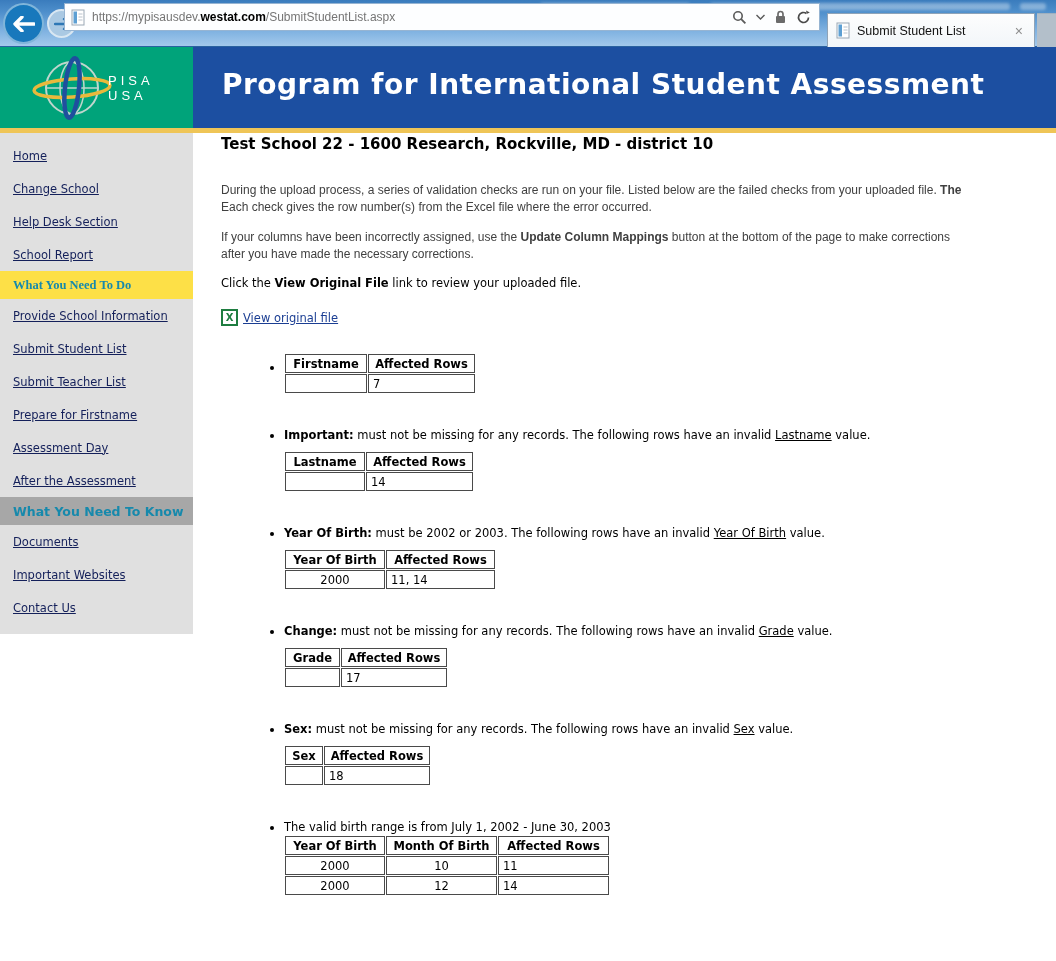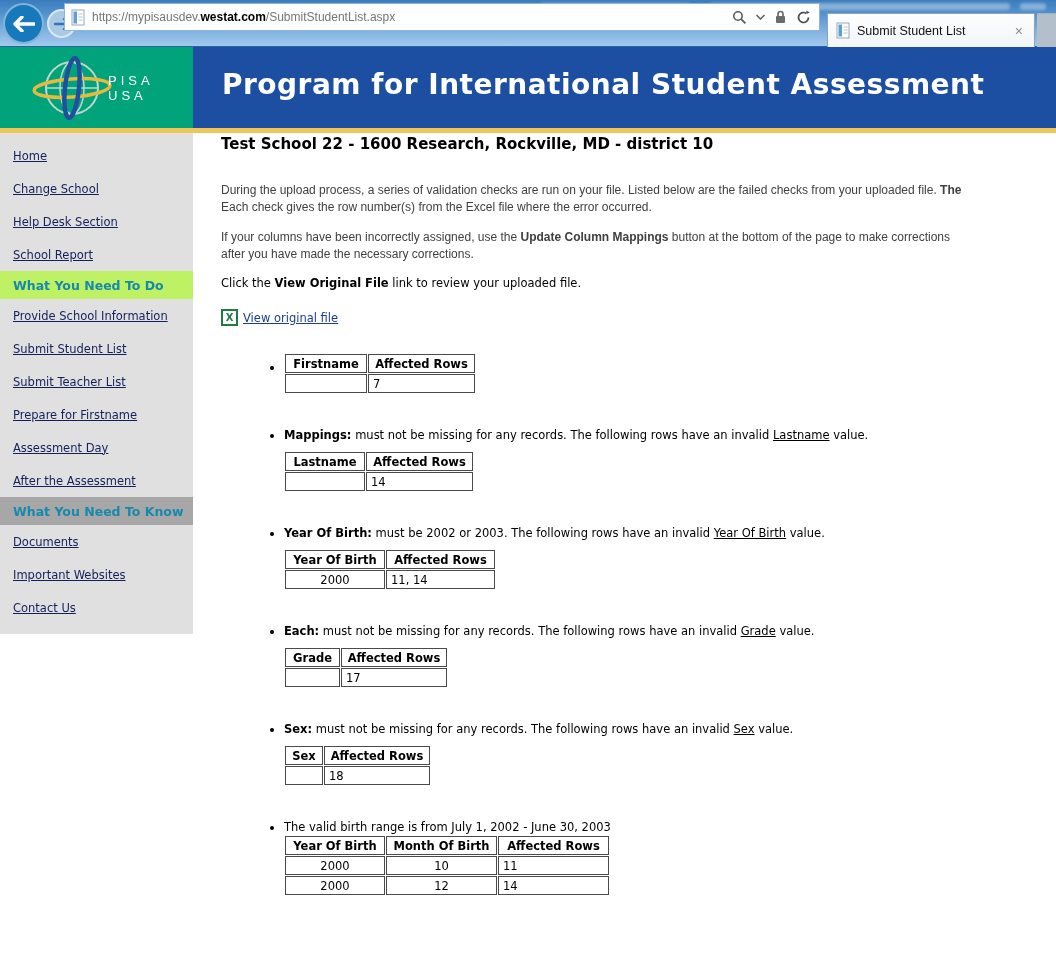--- a/index.html
+++ b/index.html
@@ -172,21 +172,21 @@
 <div class="hdr-blue">
   <span class="banner-title">Program for International Student Assessment</span>
 </div>
 <div class="hdr-yellow"></div>
 
 <div class="sidebar">
     <div class="sb-link">Home</div>
     <div class="sb-link">Change School</div>
     <div class="sb-link">Help Desk Section</div>
     <div class="sb-link">School Report</div>
-    <div class="sb-header" style="background: #bef264;">What You Need To Do</div>
+    <div class="sb-header" style="background: #fde047; font-family: Liberation Serif, serif;">What You Need To Do</div>
     <div class="sb-link">Provide School Information</div>
     <div class="sb-link">Submit Student List</div>
     <div class="sb-link">Submit Teacher List</div>
     <div class="sb-link">Prepare for Firstname</div>
     <div class="sb-link">Assessment Day</div>
     <div class="sb-link">After the Assessment</div>
     <div class="sb-header" style="background: rgb(167, 167, 167);">What You Need To Know</div>
     <div class="sb-link">Documents</div>
     <div class="sb-link">Important Websites</div>
     <div class="sb-link">Contact Us</div>
@@ -225,21 +225,21 @@
               </tr>
               <tr>
                 <td style="text-align: center;">&nbsp;</td>
                 <td style="text-align: left;">7</td>
               </tr>
             </tbody>
           </table>
         </div>
       </li>
       <li>
-        <div class="check-text"><b>Mappings:</b> must not be missing for any records. The following rows have an invalid <span class="inline-link">Lastname</span> value.</div>
+        <div class="check-text"><b>Important:</b> must not be missing for any records. The following rows have an invalid <span class="inline-link">Lastname</span> value.</div>
         <div class="twrap">
           <table class="vtable">
             <tbody>
               <tr>
                 <th style="width: 70px;">Lastname</th>
                 <th style="width: 97px;">Affected Rows</th>
               </tr>
               <tr>
                 <td style="text-align: center;">&nbsp;</td>
                 <td style="text-align: left;">14</td>
@@ -259,21 +259,21 @@
               </tr>
               <tr>
                 <td style="text-align: center;">2000</td>
                 <td style="text-align: left;">11, 14</td>
               </tr>
             </tbody>
           </table>
         </div>
       </li>
       <li>
-        <div class="check-text"><b>Each:</b> must not be missing for any records. The following rows have an invalid <span class="inline-link">Grade</span> value.</div>
+        <div class="check-text"><b>Change:</b> must not be missing for any records. The following rows have an invalid <span class="inline-link">Grade</span> value.</div>
         <div class="twrap">
           <table class="vtable">
             <tbody>
               <tr>
                 <th style="width: 45px;">Grade</th>
                 <th style="width: 96px;">Affected Rows</th>
               </tr>
               <tr>
                 <td style="text-align: center;">&nbsp;</td>
                 <td style="text-align: left;">17</td>

